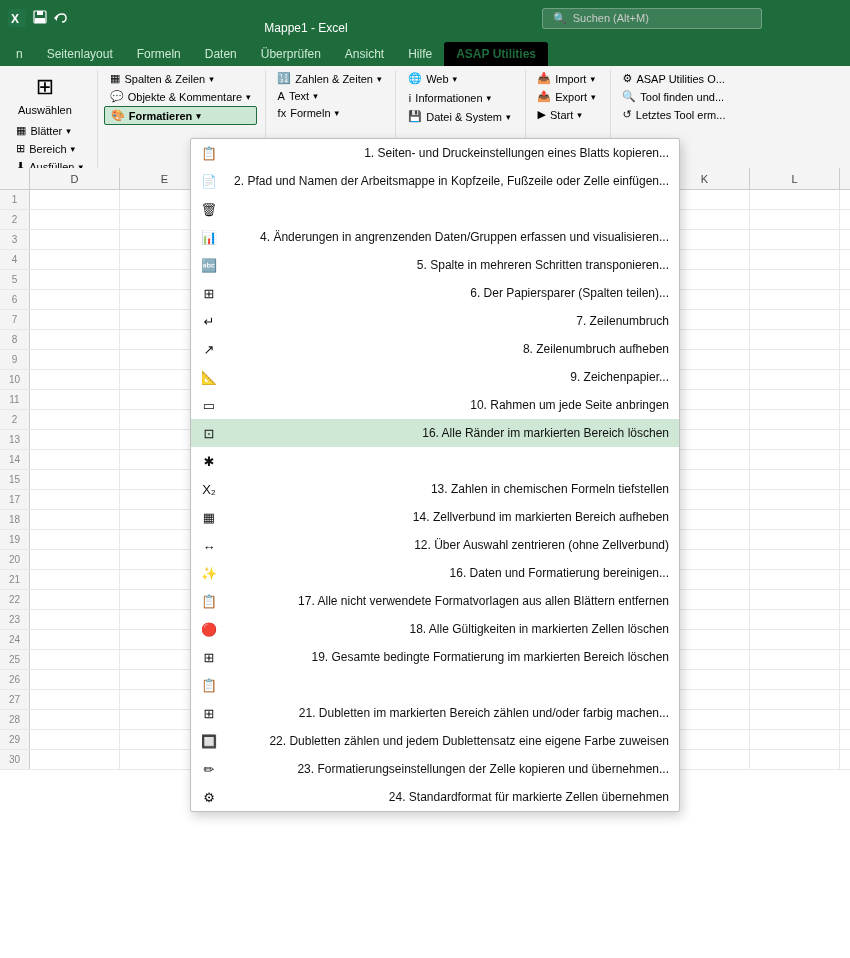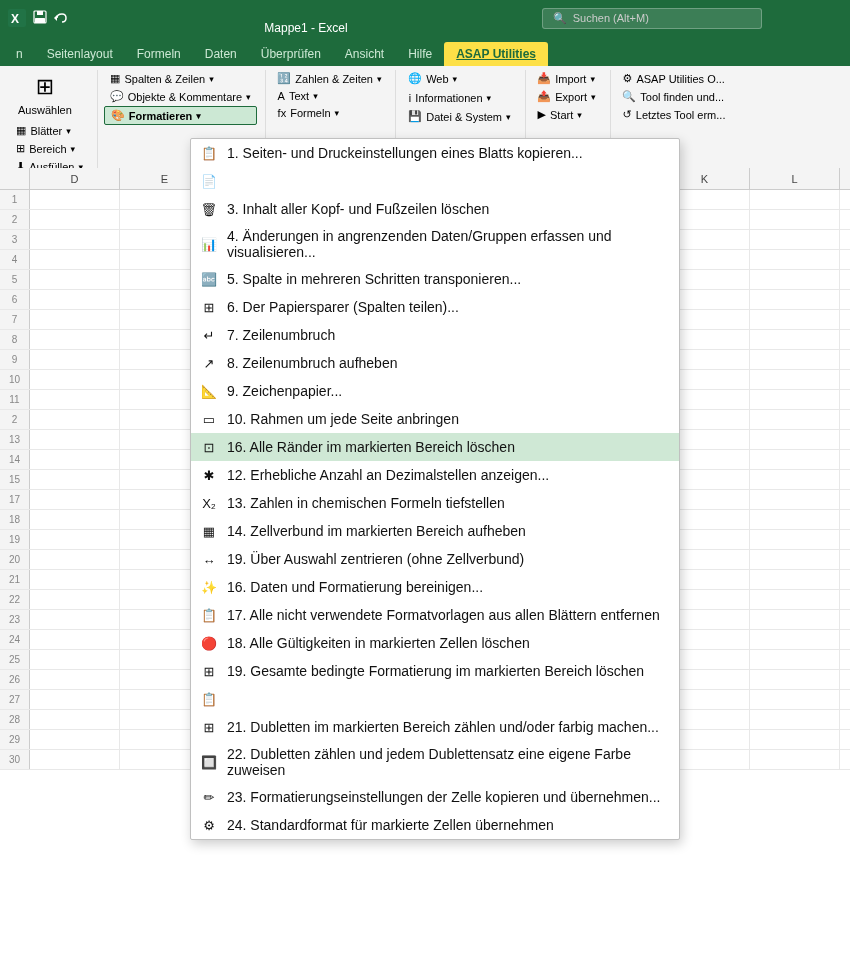--- a/index.html
+++ b/index.html
@@ -41,24 +41,23 @@
     }
     .ribbon-tab {
       padding: 5px 12px;
       font-size: 12px;
       color: #cce8d4;
       cursor: pointer;
       border-radius: 3px 3px 0 0;
       white-space: nowrap;
     }
     .ribbon-tab.active {
-      background: #fde047;
+      background: #000000;
       color: #1e6b3c;
       font-weight: 600;
-      text-decoration: underline;
     }
 
     
     .ribbon-toolbar {
       background: #f4f4f4;
       border-bottom: 1px solid #d0d0d0;
       display: flex;
       align-items: stretch;
       padding: 4px 6px;
       gap: 2px;
@@ -120,21 +119,21 @@
     .dropdown-item.highlighted { background: #cfe8d5; }
     .dropdown-item-icon {
       width: 20px;
       height: 18px;
       display: flex;
       align-items: center;
       justify-content: center;
       font-size: 13px;
       flex-shrink: 0;
     }
-    .dropdown-item-text { flex: 1; font-size: 14px; }
+    .dropdown-item-text { flex: 1; font-size: 12px; text-align: right; }
 
     
     .grid-area {
       position: absolute;
       top: 168px;
       left: 0;
       right: 0;
       bottom: 0;
       background: white;
     }
@@ -697,24 +696,24 @@
     </div>
 </div>
 
 <div class="dropdown-overlay" id="dropdown-menu">
     <div class="dropdown-item">
       <div class="dropdown-item-icon">📋</div>
       <div class="dropdown-item-text">1. Seiten- und Druckeinstellungen eines Blatts kopieren...</div>
     </div>
     <div class="dropdown-item">
       <div class="dropdown-item-icon">📄</div>
+      <div class="dropdown-item-text">2. Pfad und Namen der Arbeitsmappe in Kopfzeile, Fußzeile oder Zelle einfügen...</div>
     </div>
     <div class="dropdown-item">
       <div class="dropdown-item-icon">🗑</div>
-      <div class="dropdown-item-text">3. Inhalt aller Kopf- und Fußzeilen löschen</div>
     </div>
     <div class="dropdown-item">
       <div class="dropdown-item-icon">📊</div>
       <div class="dropdown-item-text">4. Änderungen in angrenzenden Daten/Gruppen erfassen und visualisieren...</div>
     </div>
     <div class="dropdown-item">
       <div class="dropdown-item-icon">🔤</div>
       <div class="dropdown-item-text">5. Spalte in mehreren Schritten transponieren...</div>
     </div>
     <div class="dropdown-item">
@@ -736,33 +735,32 @@
     <div class="dropdown-item">
       <div class="dropdown-item-icon">▭</div>
       <div class="dropdown-item-text">10. Rahmen um jede Seite anbringen</div>
     </div>
     <div class="dropdown-item highlighted">
       <div class="dropdown-item-icon">⊡</div>
       <div class="dropdown-item-text">16. Alle Ränder im markierten Bereich löschen</div>
     </div>
     <div class="dropdown-item">
       <div class="dropdown-item-icon">✱</div>
-      <div class="dropdown-item-text">12. Erhebliche Anzahl an Dezimalstellen anzeigen...</div>
     </div>
     <div class="dropdown-item">
       <div class="dropdown-item-icon">X₂</div>
       <div class="dropdown-item-text">13. Zahlen in chemischen Formeln tiefstellen</div>
     </div>
     <div class="dropdown-item">
       <div class="dropdown-item-icon">▦</div>
       <div class="dropdown-item-text">14. Zellverbund im markierten Bereich aufheben</div>
     </div>
     <div class="dropdown-item">
       <div class="dropdown-item-icon">↔</div>
-      <div class="dropdown-item-text">19. Über Auswahl zentrieren (ohne Zellverbund)</div>
+      <div class="dropdown-item-text">12. Über Auswahl zentrieren (ohne Zellverbund)</div>
     </div>
     <div class="dropdown-item">
       <div class="dropdown-item-icon">✨</div>
       <div class="dropdown-item-text">16. Daten und Formatierung bereinigen...</div>
     </div>
     <div class="dropdown-item">
       <div class="dropdown-item-icon">📋</div>
       <div class="dropdown-item-text">17. Alle nicht verwendete Formatvorlagen aus allen Blättern entfernen</div>
     </div>
     <div class="dropdown-item">

